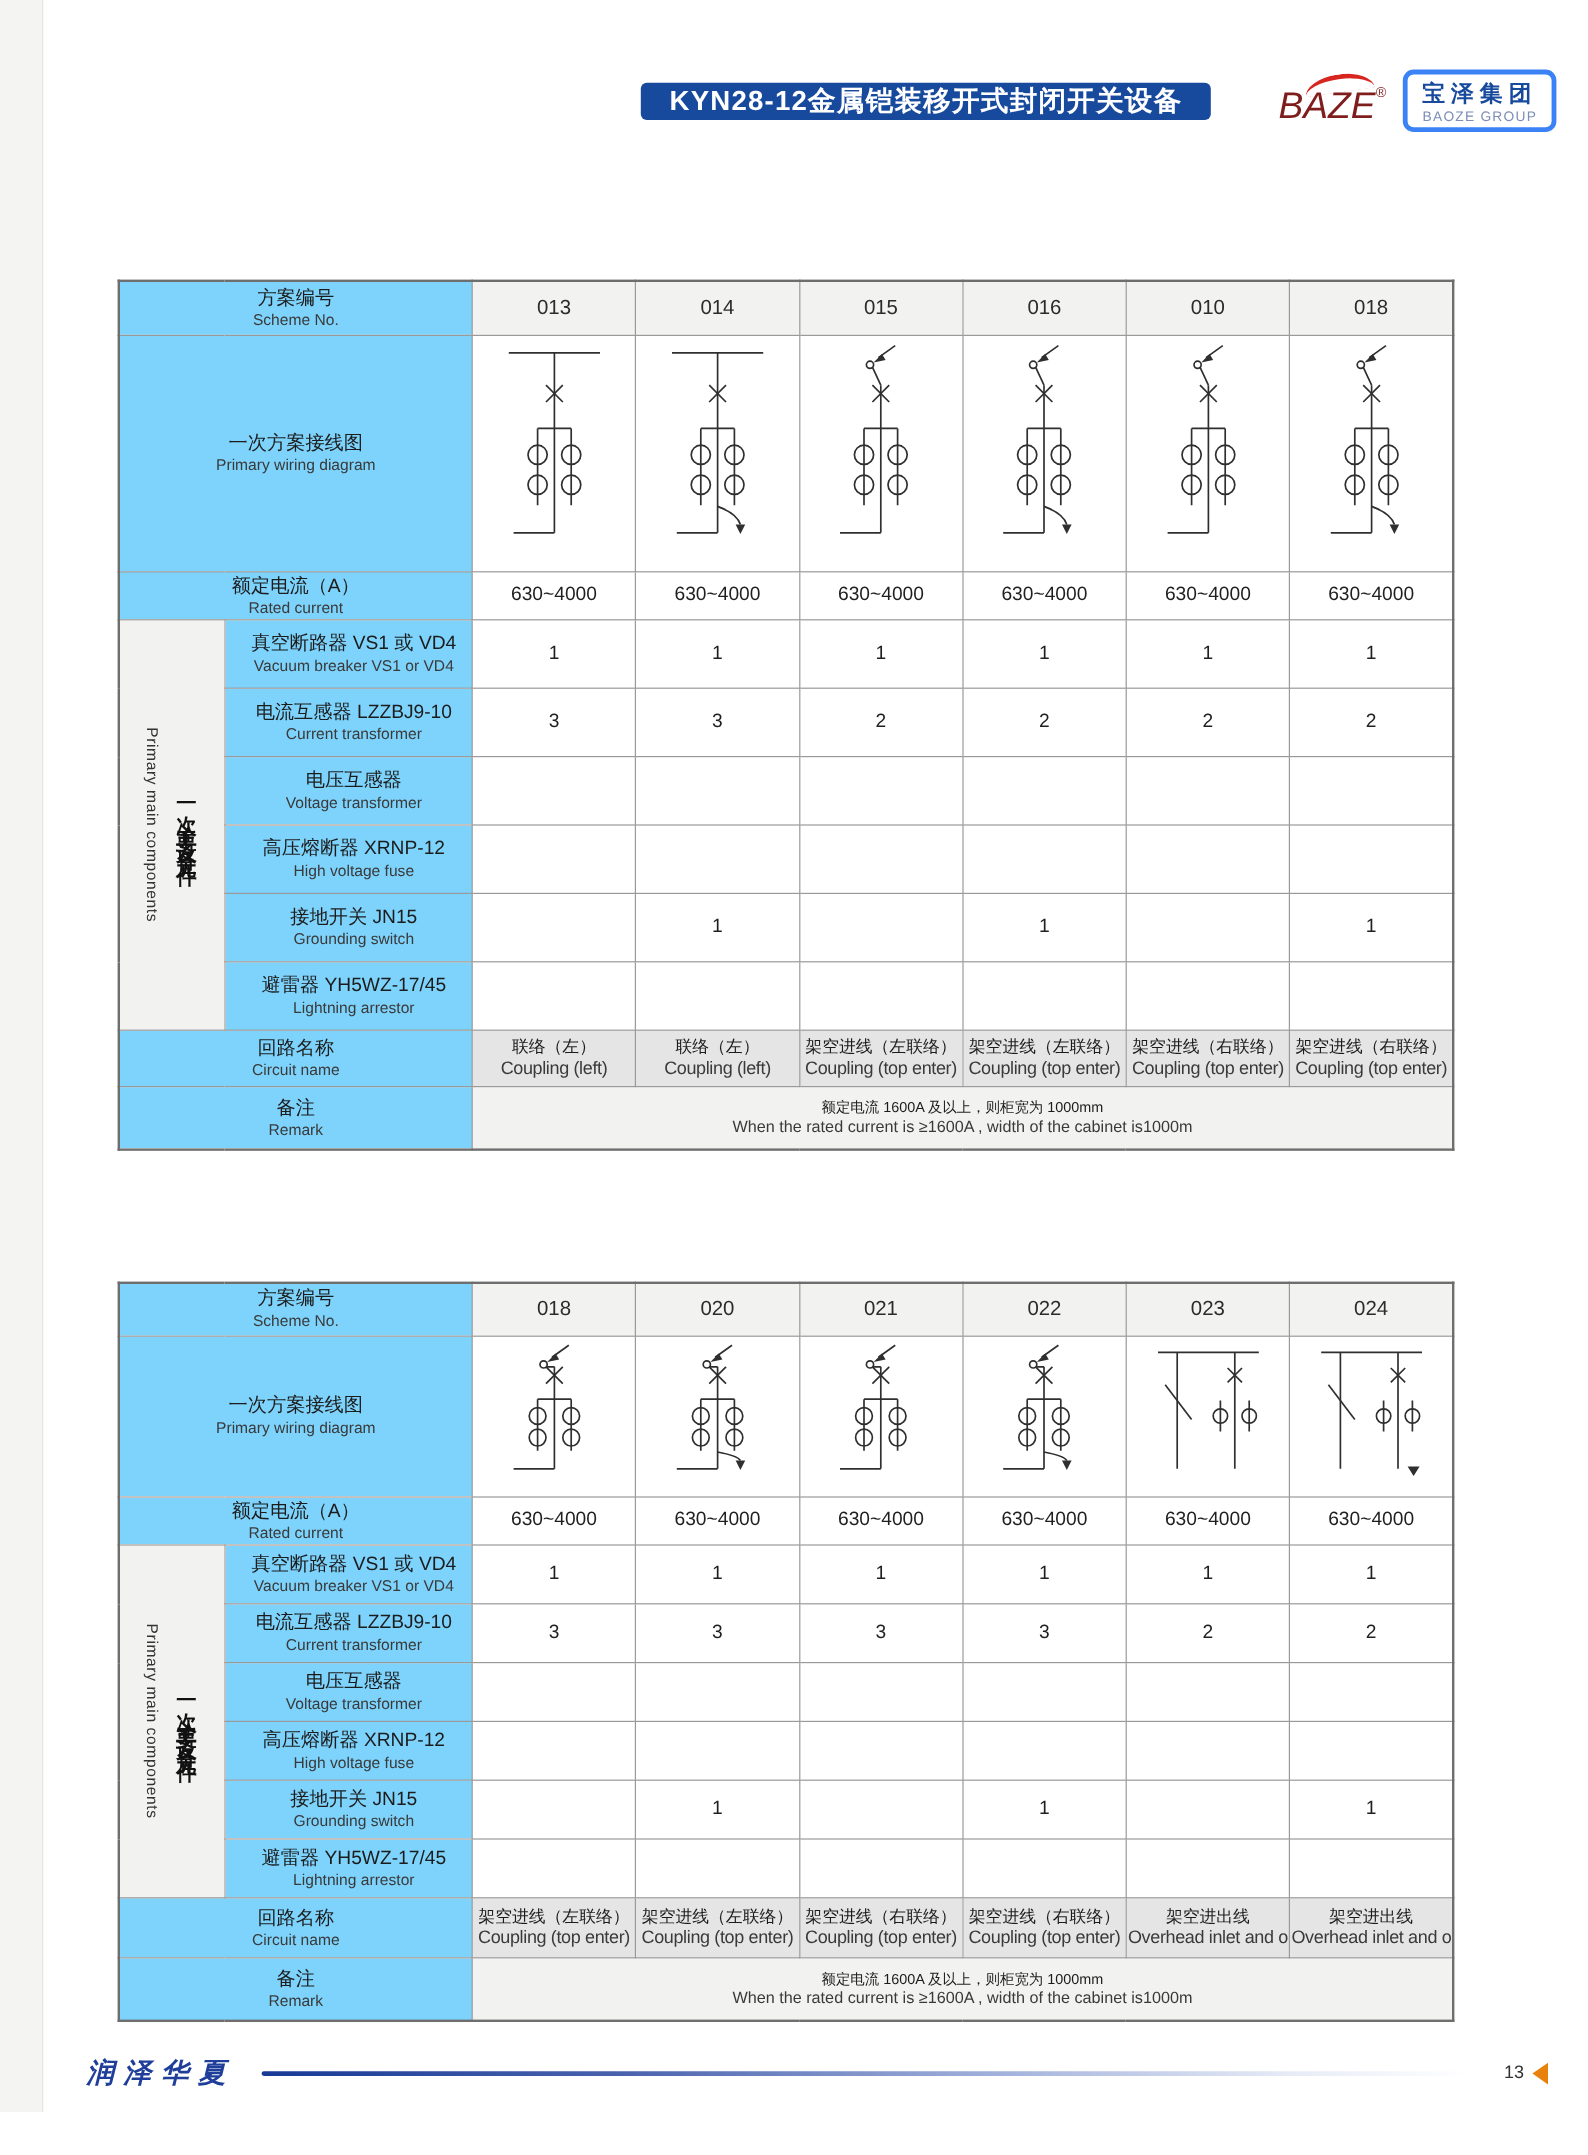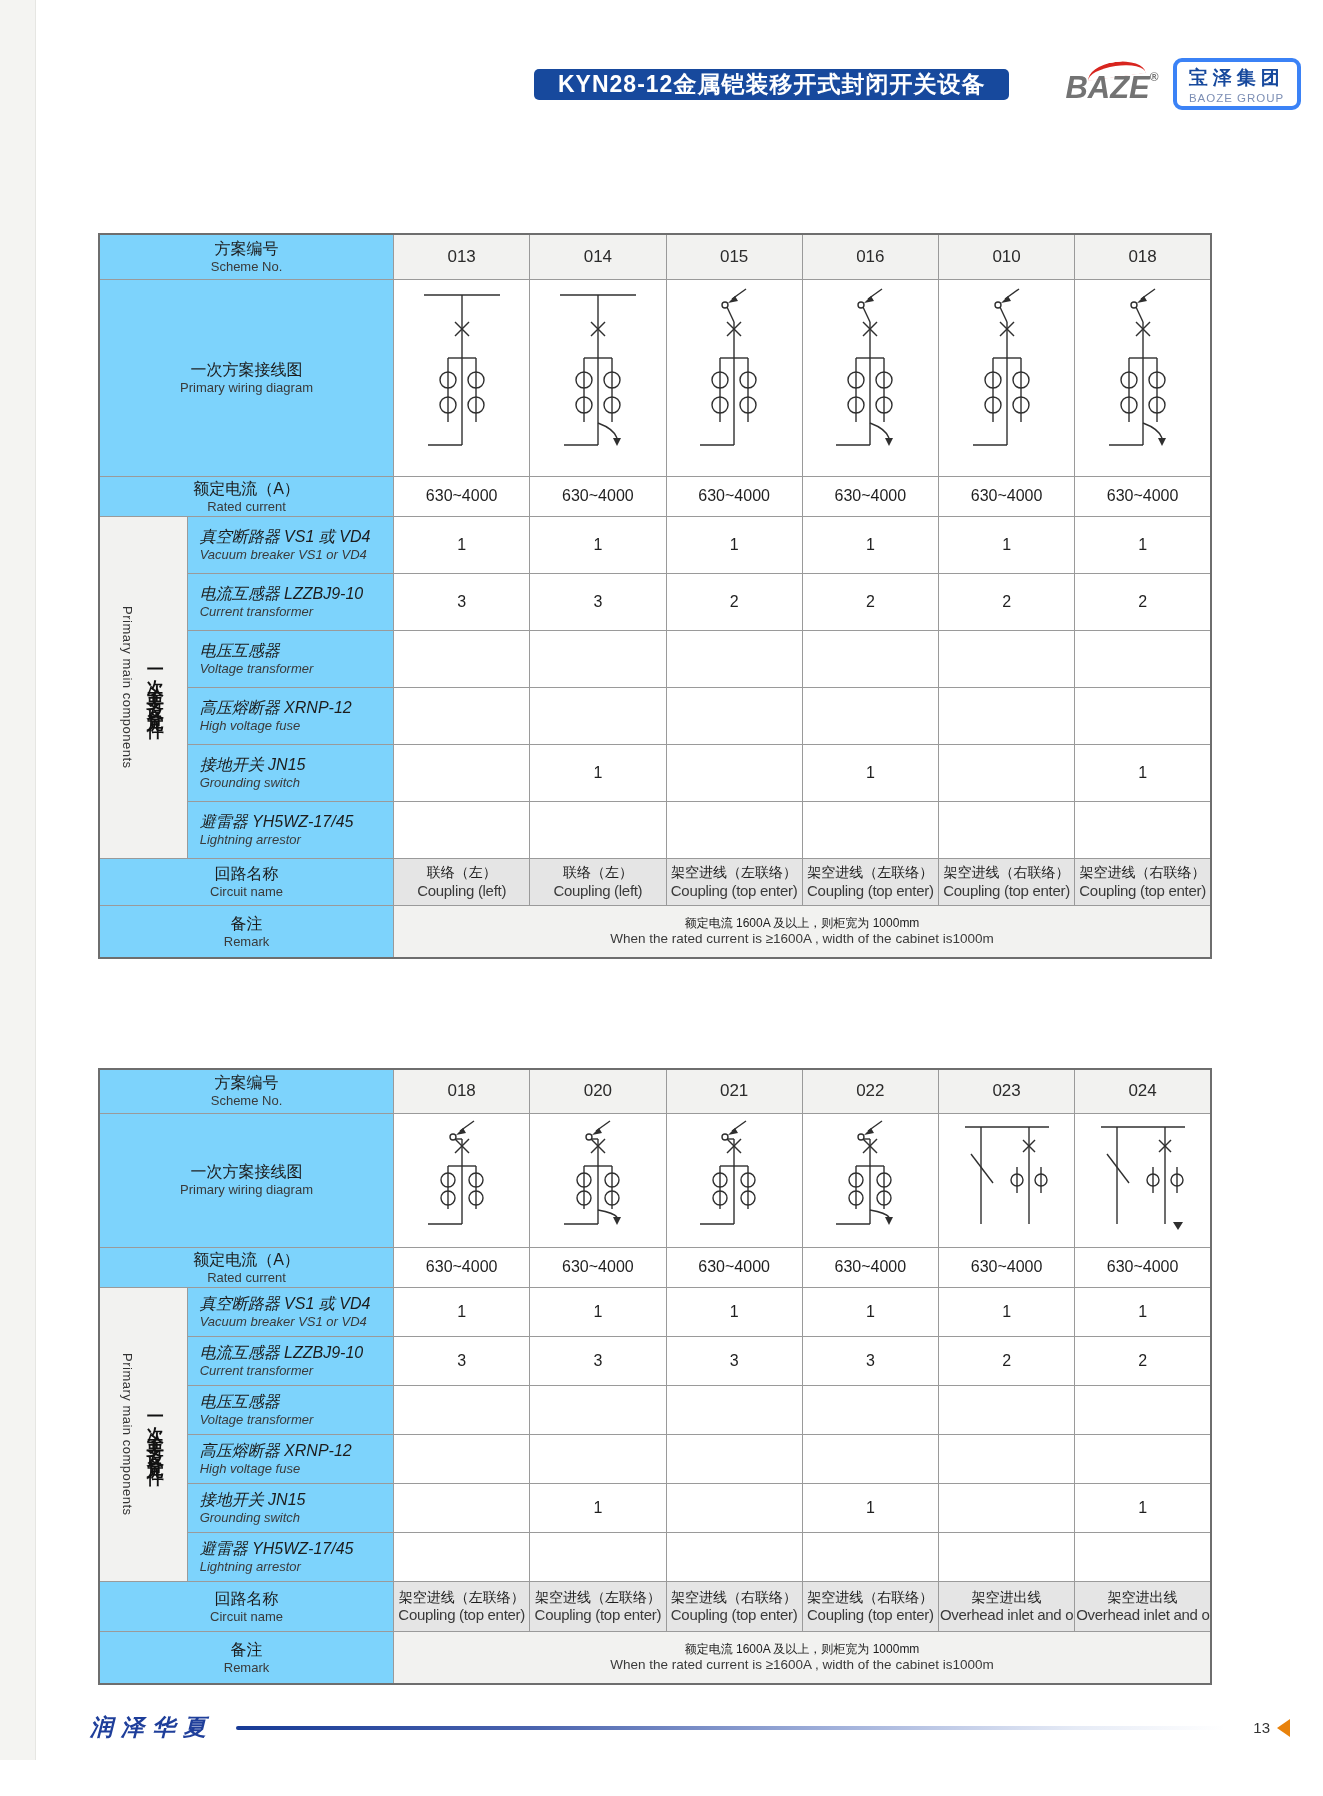--- a/index.html
+++ b/index.html
@@ -17,21 +17,21 @@
   }
   
   .header{ position:absolute; left:534px; top:60px; height:48px; display:flex; align-items:center; }
   .banner{
     display:flex; align-items:center;
     color:#fff; font-size:23px; font-weight:bold; letter-spacing:1px;
     padding:0 24px; border-radius:5px; white-space:nowrap;
   }
   .chevron{ width:46px; margin-left:-8px; }
   .logo-wrap{ display:flex; align-items:center; margin-left:18px; gap:14px; }
-  .logo-mark{ position:relative; font-style:italic; font-weight:bold; font-size:31px; color:#737373; letter-spacing:0px; padding-top:8px; }
+  .logo-mark{ position:relative; font-style:italic; font-weight:normal; font-size:31px; color:#7f1d1d; letter-spacing:0px; padding-top:8px; }
   .logo-swoosh{
     position:absolute; top:0px; left:22px; width:58px; height:15px;
     border-top:4px solid #d8251f; border-radius:50% 50% 0 0 / 100% 100% 0 0;
     transform:rotate(-8deg);
   }
   .logo-reg{ font-size:12px; vertical-align:top; font-style:normal; }
   .company-box{ border:4px solid #3b82f6; border-radius:9px; padding:3px 12px 2px; text-align:center; background:#fff; }
   .company-cn{ color:#17499d; font-weight:bold; font-size:19px; letter-spacing:5px; white-space:nowrap; }
   .company-en{ color:#7d8fb5; font-size:11.5px; letter-spacing:1px; margin-top:1px; }
   
@@ -43,39 +43,39 @@
     border:2px solid #6e6e6e; background:#fff;
   }
   .scheme-table td{
     border:1px solid #9a9a9a; text-align:center; vertical-align:middle;
     overflow:hidden; padding:2px 3px;
   }
   .scheme-table .lbl{ background:#7dd3fc; }
   .scheme-table .hd{ background:#f2f2f0; font-size:17px; color:#2b2b2b; }
   .scheme-table .cn{ font-size:16px; color:#1c1c1c; line-height:1.25; }
   .scheme-table .en{ font-size:13px; color:#3a3a3a; line-height:1.2; }
-  .scheme-table .clbl{ text-align:left; padding-left:12px;font-style:italic; }
+  .scheme-table .clbl{ text-align:center; padding-left:12px; }
   .scheme-table .val{ font-size:16px; background:#fff; }
   .scheme-table .diag{ background:#fff; }
   .scheme-table .cir{ background:#e5e5e5; padding:1px; }
   .scheme-table .cir .cn{ font-size:14px; }
   .scheme-table .cir .en{ font-size:15px; letter-spacing:-0.3px; white-space:nowrap; }
   .scheme-table .rem{ background:#f2f2f0; }
   .scheme-table .rem .cn{ font-size:12px; }
   .scheme-table .rem .en{ font-size:13.5px; }
   .scheme-table .grp{ background:#f2f2f0; }
   .grp-inner{ display:flex; flex-direction:row; align-items:center; justify-content:center; gap:9px; }
   .grp-en{ writing-mode:vertical-rl; font-size:13px; color:#333; letter-spacing:0.5px; }
   .grp-cn{ writing-mode:vertical-rl; font-size:17px; font-weight:bold; color:#111; letter-spacing:7px; }
   .c-grp{ width:88px; } .c-lbl{ width:206px; } .c-dat{ width:136px; }
   
   .footer{ position:absolute; left:72px; top:1712px; width:1218px; display:flex; align-items:center; }
   .brand{
     font-family:"Liberation Serif", serif; font-style:italic; font-weight:bold;
-    font-size:23px; color:#1e3e9a; letter-spacing:8px; white-space:nowrap;margin-left:18px;
+    font-size:23px; color:#1e3e9a; letter-spacing:8px; white-space:nowrap;
   }
   .footer-line{
     flex:1; height:4px; margin:0 28px 0 22px; border-radius:2px;
     background:linear-gradient(to right,#173a96 0%,#4a63ae 30%,#9fafda 60%,#e6ebf6 85%,rgba(255,255,255,0) 100%);
   }
   .page-num{ font-size:15px; color:#333; }
   .page-arrow{
     width:0; height:0; margin-left:7px;
     border-top:9px solid transparent; border-bottom:9px solid transparent;
     border-right:13px solid #e8820c;

